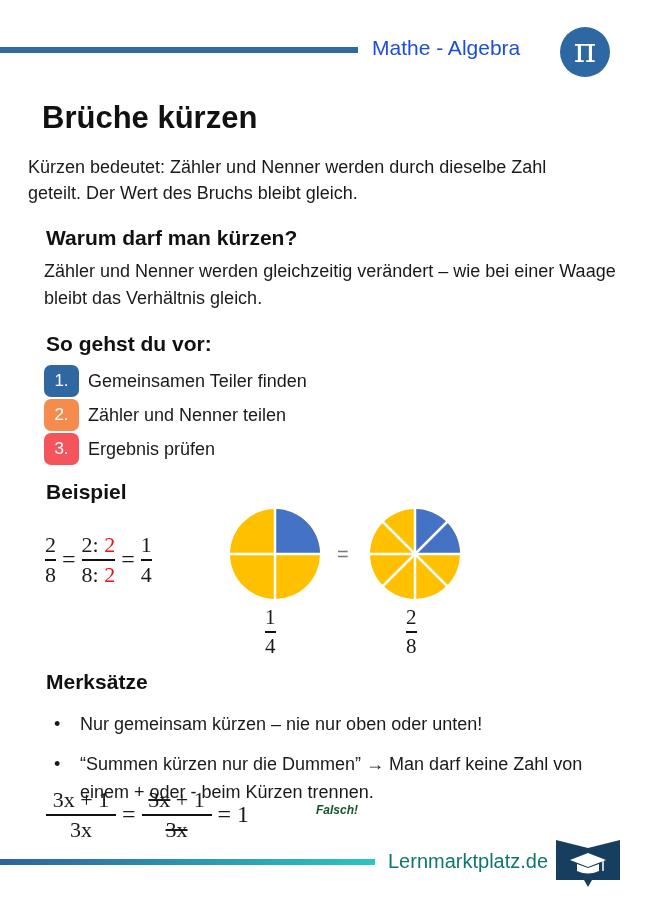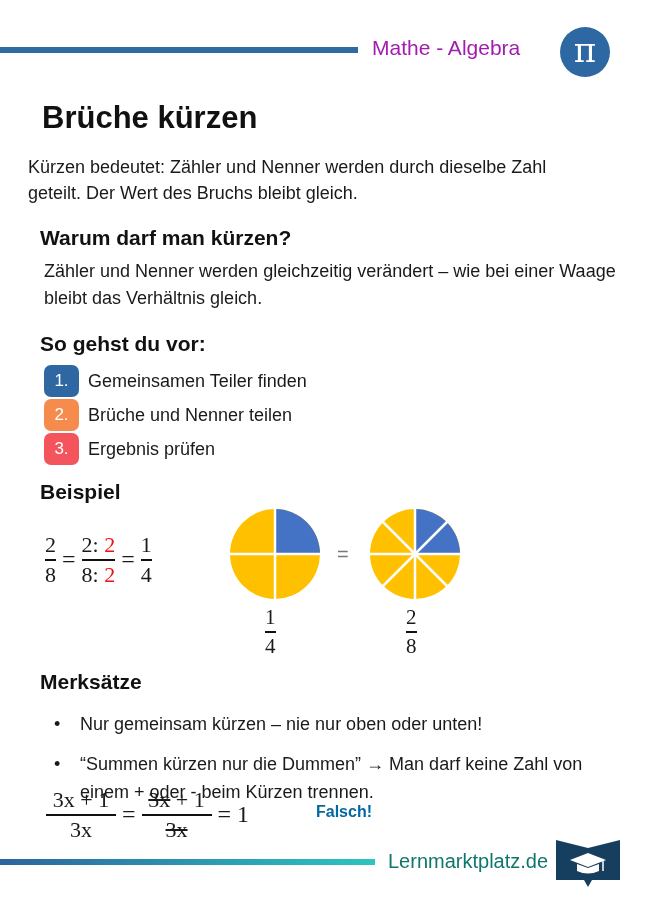--- a/index.html
+++ b/index.html
@@ -1,26 +1,26 @@
 <!DOCTYPE html>
 <html><head>
 <meta charset="utf-8">
 <style>
   * { box-sizing: border-box; margin: 0; padding: 0; }
   html, body { width: 645px; height: 909px; background: #ffffff; overflow: hidden; }
   body { position: relative; font-family: "Liberation Sans", "DejaVu Sans", sans-serif; color: #1a1a1a; }
 
   .top-bar { position: absolute; left: 0; top: 47px; width: 358px; height: 6px; background: #2f6aa3; }
-  .subject { position: absolute; left: 372px; top: 36px; font-size: 21px; color: #a21caf; }
+  .subject { position: absolute; left: 372px; top: 36px; font-size: 21px; color: #1d4ed8; }
   .pi-logo { position: absolute; left: 560px; top: 27px; width: 50px; height: 50px; border-radius: 50%; background: #2e68a3; display: flex; align-items: center; justify-content: center; }
   .pi-logo span { color: #fff; font-family: "DejaVu Serif", serif; font-size: 34px; line-height: 1; margin-top: -4px; }
 
   .title { position: absolute; left: 42px; top: 100px; font-size: 31px; font-weight: bold; color: #111; }
   .intro { position: absolute; left: 28px; top: 154px; font-size: 18px; line-height: 26px; width: 520px; }
-  .h2 { position: absolute; left: 40px; font-size: 21px; font-weight: bold; color: #111; }
+  .h2 { position: absolute; left: 46px; font-size: 21px; font-weight: bold; color: #111; }
   .para { position: absolute; left: 44px; font-size: 18px; line-height: 27px; width: 580px; }
 
   .steps { position: absolute; left: 44px; top: 364px; }
   .step { display: flex; align-items: center; height: 34px; }
   .step-num { width: 35px; height: 32px; border-radius: 7px; color: #fff; font-size: 17px; display: flex; align-items: center; justify-content: center; margin-right: 9px; }
   .step-label { font-size: 18px; text-align: right; }
 
   .frac { display: inline-flex; flex-direction: column; align-items: center; vertical-align: middle; font-family: "Liberation Serif", "DejaVu Serif", serif; }
   .frac .num, .frac .den { line-height: 1.1; }
   .frac .bar { height: 1.5px; background: #111; width: 100%; margin: 2px 0; }
@@ -32,21 +32,21 @@
   .pie { position: absolute; }
   .pie-label { position: absolute; font-size: 21px; }
   .pies-eq { position: absolute; left: 337px; top: 543px; font-size: 20px; color: #777; }
 
   .merk-list { position: absolute; left: 50px; top: 698px; font-size: 18px; line-height: 28px; width: 560px; list-style: none; }
   .merk-list li { position: relative; padding-left: 30px; margin-top: 12px; }
   .merk-list li::before { content: "•"; position: absolute; left: 4px; top: 0; font-size: 18px; }
 
   .wrong-eq { position: absolute; left: 46px; top: 788px; font-size: 22px; display: flex; align-items: center; gap: 4px; font-family: "Liberation Serif", serif; }
   .strike { text-decoration: line-through; }
-  .wrong-label { position: absolute; left: 316px; top: 803px; font-size: 16px; font-weight: bold; color: #0369a1; }
+  .wrong-label { position: absolute; left: 316px; top: 803px; font-size: 12px; font-weight: bold; color: #14532d; font-style: italic; }
 
   .bottom-bar { position: absolute; left: 0; top: 859px; width: 375px; height: 6px; background: linear-gradient(to right, #2c64a0, #2cc5bf); }
   .brand { position: absolute; left: 388px; top: 850px; font-size: 20px; color: #0f766e; }
   .brand-logo { position: absolute; left: 556px; top: 838px; width: 64px; height: 50px; }
 </style>
 </head>
 <body>
 
 <div class="top-bar"></div>
 <div class="subject">Mathe - Algebra</div>
@@ -61,21 +61,21 @@
 <p class="para" style="top:258px">Zähler und Nenner werden gleichzeitig verändert – wie bei einer Waage bleibt das Verhältnis gleich.</p>
 
 <h2 class="h2" style="top:332px">So gehst du vor:</h2>
 <div class="steps">
   <div class="step">
     <span class="step-num" style="background:#2e67a1">1.</span>
     <span class="step-label">Gemeinsamen Teiler finden</span>
   </div>
   <div class="step">
     <span class="step-num" style="background:#f58b4c">2.</span>
-    <span class="step-label">Brüche und Nenner teilen</span>
+    <span class="step-label">Zähler und Nenner teilen</span>
   </div>
   <div class="step">
     <span class="step-num" style="background:#f4555d">3.</span>
     <span class="step-label">Ergebnis prüfen</span>
   </div>
 </div>
 
 <h2 class="h2" style="top:480px">Beispiel</h2>
 
 <div class="example-eq">

